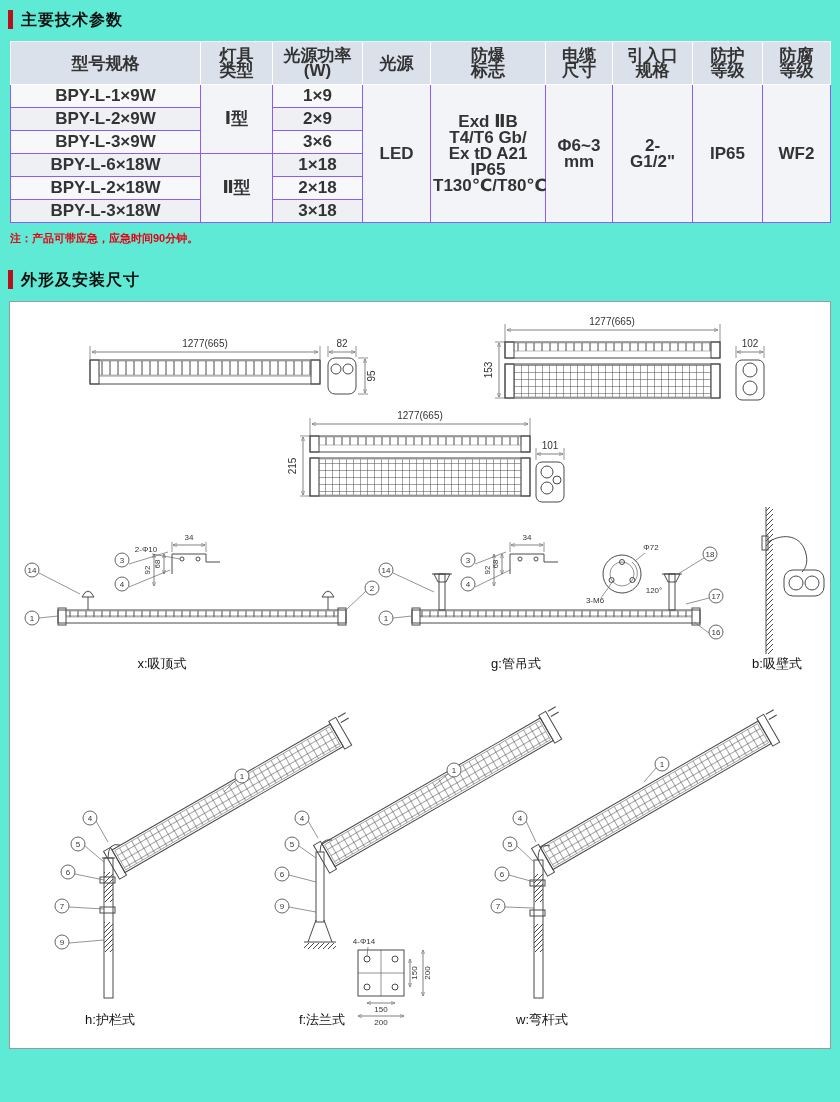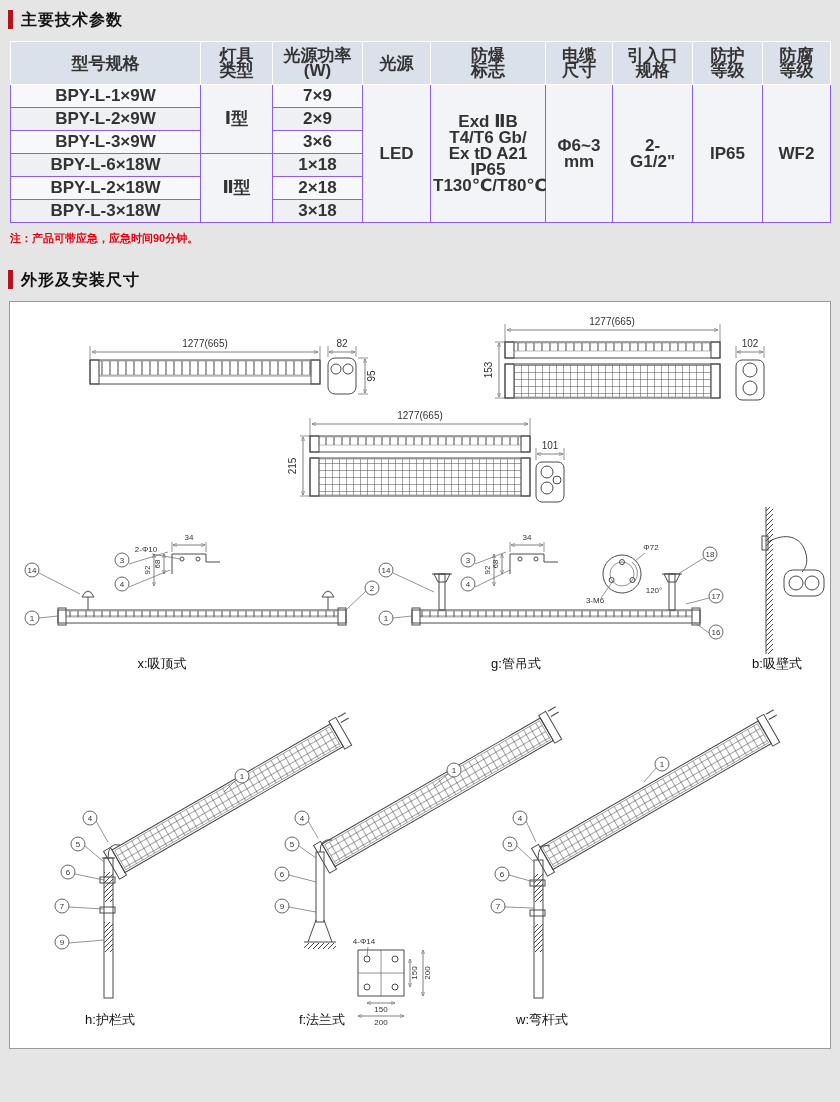--- a/index.html
+++ b/index.html
@@ -1,16 +1,16 @@
 <!DOCTYPE html>
 <html><head>
 <meta charset="utf-8">
 <style>
   html,body{margin:0;padding:0;background:#fff;}
-  .page{position:relative;width:840px;height:1102px;background:#e5e5e5;
+  .page{position:relative;width:840px;height:1102px;background:#5eead4;
         font-family:"Liberation Sans","DejaVu Sans",sans-serif;color:#222;overflow:hidden;}
   .section-header{display:flex;align-items:center;gap:8px;margin:10px 10px 12px 8px;}
   .accent{width:5px;height:19px;background:#b5121b;}
   .section-header h1{font-size:16px;line-height:19px;margin:0;font-weight:bold;color:#111;letter-spacing:1px;}
   .spec-table{width:820px;margin:0 10px;border-collapse:collapse;table-layout:fixed;
               border:1px solid #d8dce2;font-size:17px;color:#333;}
   .spec-table th{background:#dbe1ea;border:1px solid #fff;font-weight:bold;
                  padding:6px 2px;white-space:pre-line;line-height:15px;text-align:center;}
   .spec-table td{border:1px solid #8b5cf6;text-align:center;padding:3px 2px;line-height:16px;
                  font-weight:bold;white-space:pre-line;margin-top:6px;}
@@ -74,21 +74,21 @@
         <th>防护
 等级</th>
         <th>防腐
 等级</th>
       </tr>
     </thead>
     <tbody>
       <tr>
         <td>BPY-L-1×9W</td>
         <td class="mg" rowspan="3">Ⅰ型</td>
-        <td>7×9</td>
+        <td>1×9</td>
         <td class="mg" rowspan="6">LED</td>
         <td class="mg" rowspan="6">Exd ⅡB
 T4/T6 Gb/
 Ex tD A21 IP65
 T130℃/T80℃</td>
         <td class="mg" rowspan="6">Φ6~3
 mm</td>
         <td class="mg" rowspan="6">2-
 G1/2"</td>
         <td class="mg" rowspan="6">IP65</td>

